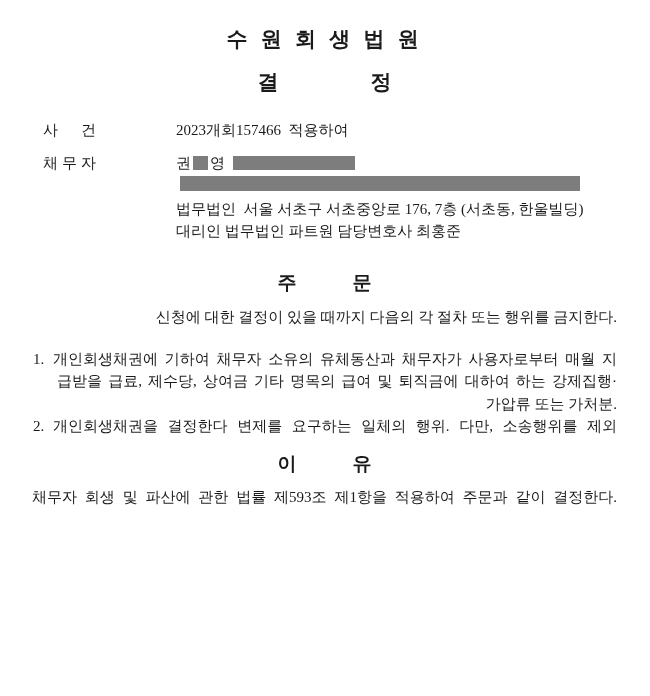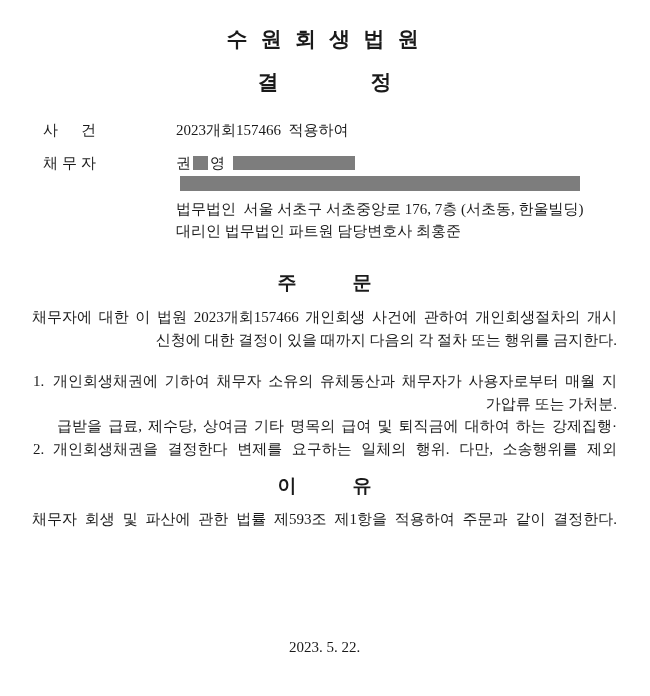--- a/index.html
+++ b/index.html
@@ -112,49 +112,47 @@
     <div class="indent-value first-indent">법무법인  서울 서초구 서초중앙로 176, 7층 (서초동, 한울빌딩)</div>
     <div class="indent-value">대리인 법무법인 파트원 담당변호사 최홍준</div>
   </div>
 
   <div class="section-heading order-heading">
     <span>주</span>
     <span>문</span>
   </div>
 
   <div class="paragraph">
-    <div class="pline jline">채무자에 대한 이 법원 2023개회157466 개인회생 사건에 관하여 개인회생절차의 개시</div>
     <div class="pline lline">신청에 대한 결정이 있을 때까지 다음의 각 절차 또는 행위를 금지한다.</div>
   </div>
 
   <div class="list">
 
     <div class="list-row">
       <span class="num-cell">1.</span>
       <span class="li-text jline">개인회생채권에 기하여 채무자 소유의 유체동산과 채무자가 사용자로부터 매월 지</span>
     </div>
     <div class="list-row">
       <span class="num-cell"></span>
-      <span class="li-text li-cont lline">가압류 또는 가처분.</span>
+      <span class="li-text li-cont jline">급받을 급료, 제수당, 상여금 기타 명목의 급여 및 퇴직금에 대하여 하는 강제집행·</span>
     </div>
     <div class="list-row">
       <span class="num-cell"></span>
-      <span class="li-text li-cont jline">급받을 급료, 제수당, 상여금 기타 명목의 급여 및 퇴직금에 대하여 하는 강제집행·</span>
+      <span class="li-text li-cont lline">가압류 또는 가처분.</span>
     </div>
 
     <div class="list-row">
       <span class="num-cell">2.</span>
       <span class="li-text jline">개인회생채권을 결정한다 변제를 요구하는 일체의 행위. 다만, 소송행위를 제외</span>
     </div>
   </div>
 
   <div class="section-heading reason-heading">
     <span>이</span>
     <span>유</span>
   </div>
 
   <div class="paragraph reason-body">
     <div class="pline jline">채무자 회생 및 파산에 관한 법률 제593조 제1항을 적용하여 주문과 같이 결정한다.</div>
   </div>
 
-  <div class="date-line">2023. 5. 22.</div>
 
 </div>
 
 </body></html>

